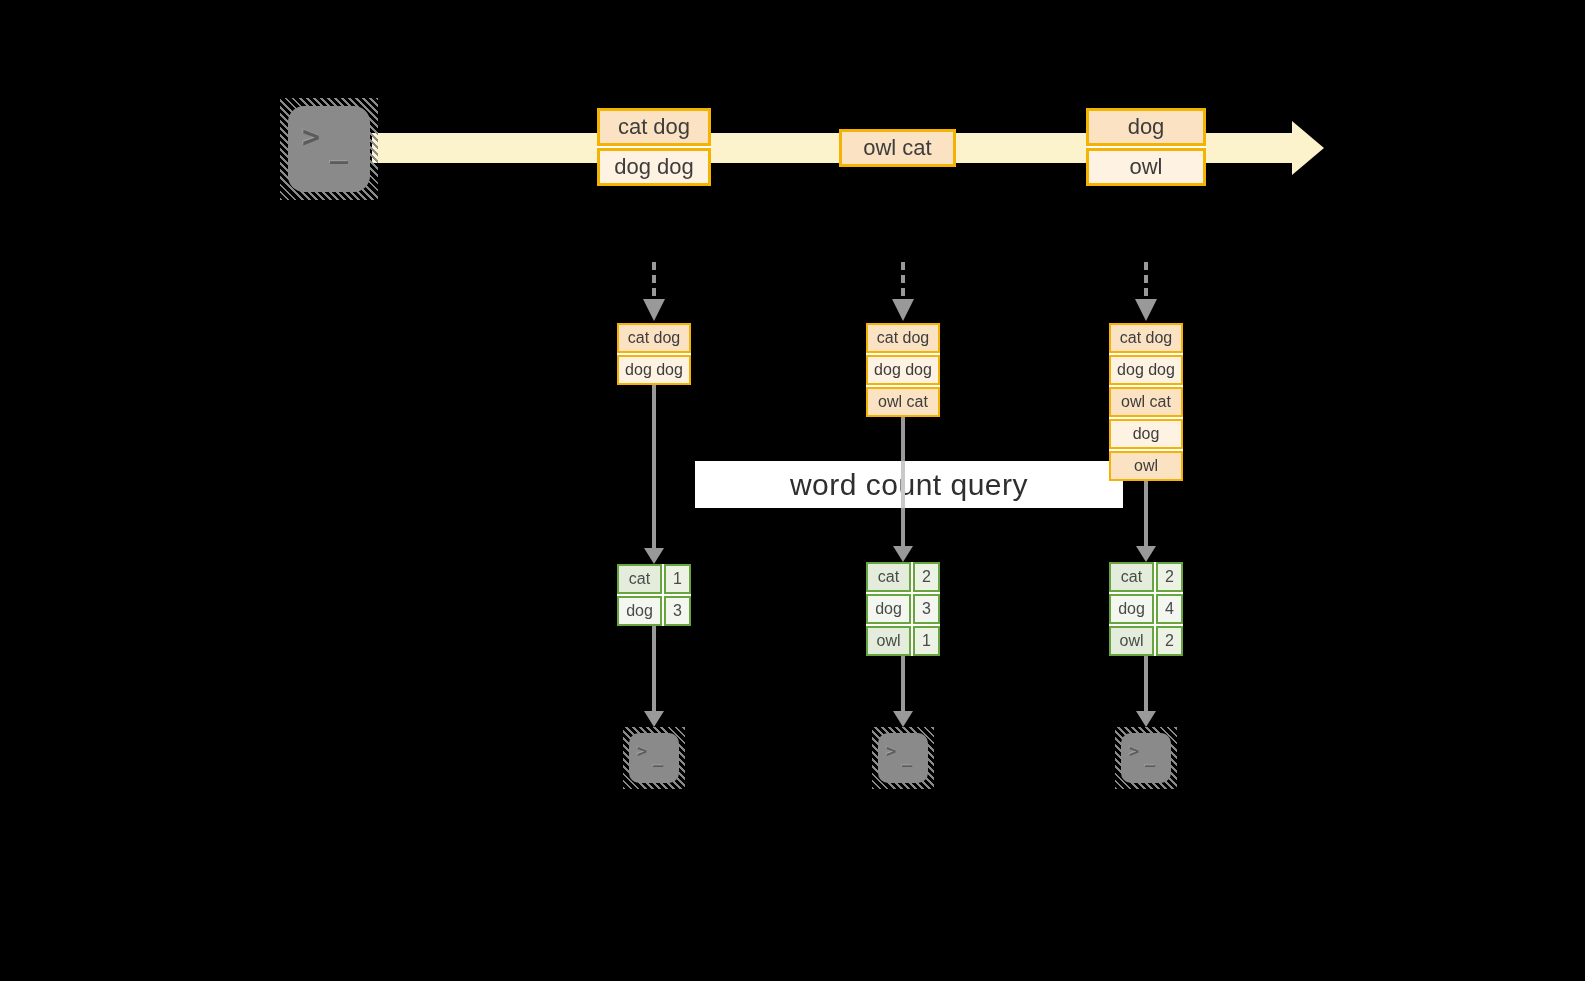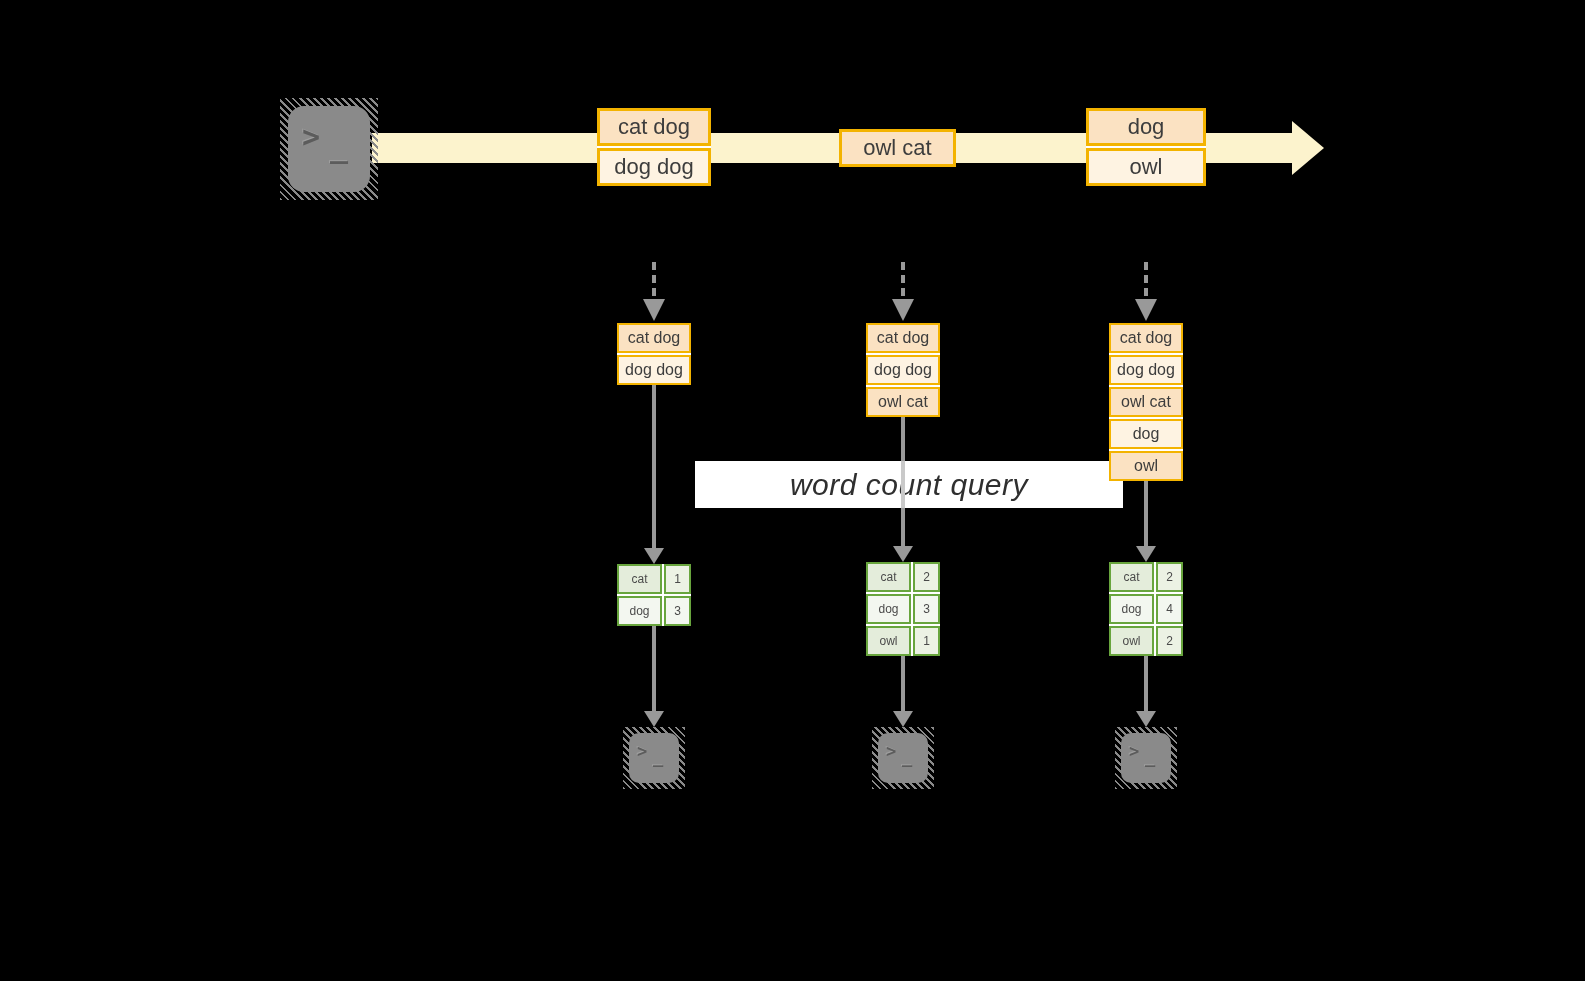--- a/index.html
+++ b/index.html
@@ -21,21 +21,21 @@
   .ocell.light{background:#FEF3E2;}
   .stream-box{z-index:10;}
   .stream-box .ocell{height:38px;font-size:22px;}
   .stack{z-index:50;width:74px;}
   .stack .ocell{height:30px;font-size:16px;border-width:2.5px;}
 
   
   .gtable{display:grid;grid-template-columns:45px 27px;grid-auto-rows:30px;gap:2px;
           background:#fff;z-index:30;}
   .gcell{border:2.5px solid #68A53D;display:flex;align-items:center;justify-content:center;
-         font-size:12px;color:#4a4a4a;}
+         font-size:16px;color:#4a4a4a;}
   .gA{background:#E4EDDB;}
   .gB{background:#F3F7F0;}
   .gA2{background:#ECF2E4;}
 
   
   .vline{width:4px;background:#999;z-index:10;}
   .vhead{width:0;height:0;border-left:10px solid transparent;border-right:10px solid transparent;
          border-top:16px solid #999;z-index:10;}
   .dline{width:0;border-left:4px dashed #999;z-index:10;}
   .dhead{width:0;height:0;border-left:11px solid transparent;border-right:11px solid transparent;
@@ -166,18 +166,18 @@
   <div class="abs vline" style="left:1144px;top:656px;height:55px;"></div>
   <div class="abs vhead" style="left:1136px;top:711px;"></div>
 
   <div class="abs term" style="left:1115px;top:727px;width:62px;height:62px;">
     <div class="term-inner" style="left:6px;top:6px;right:6px;bottom:6px;border-radius:10px;">
       <span class="tglyph" style="left:8px;top:10px;font-size:17px;">&gt;</span>
       <span class="tglyph" style="left:24px;top:16px;font-size:17px;">_</span>
     </div>
   </div>
 
-  <div class="abs banner" style="left:695px;top:461px;width:428px;height:47px;font-style:italic;">
+  <div class="abs banner" style="left:695px;top:461px;width:428px;height:47px;">
     <span>word count query</span>
   </div>
   <div class="abs faintline" style="left:901px;top:461px;height:47px;"></div>
 
 </div>
 
 </body></html>

